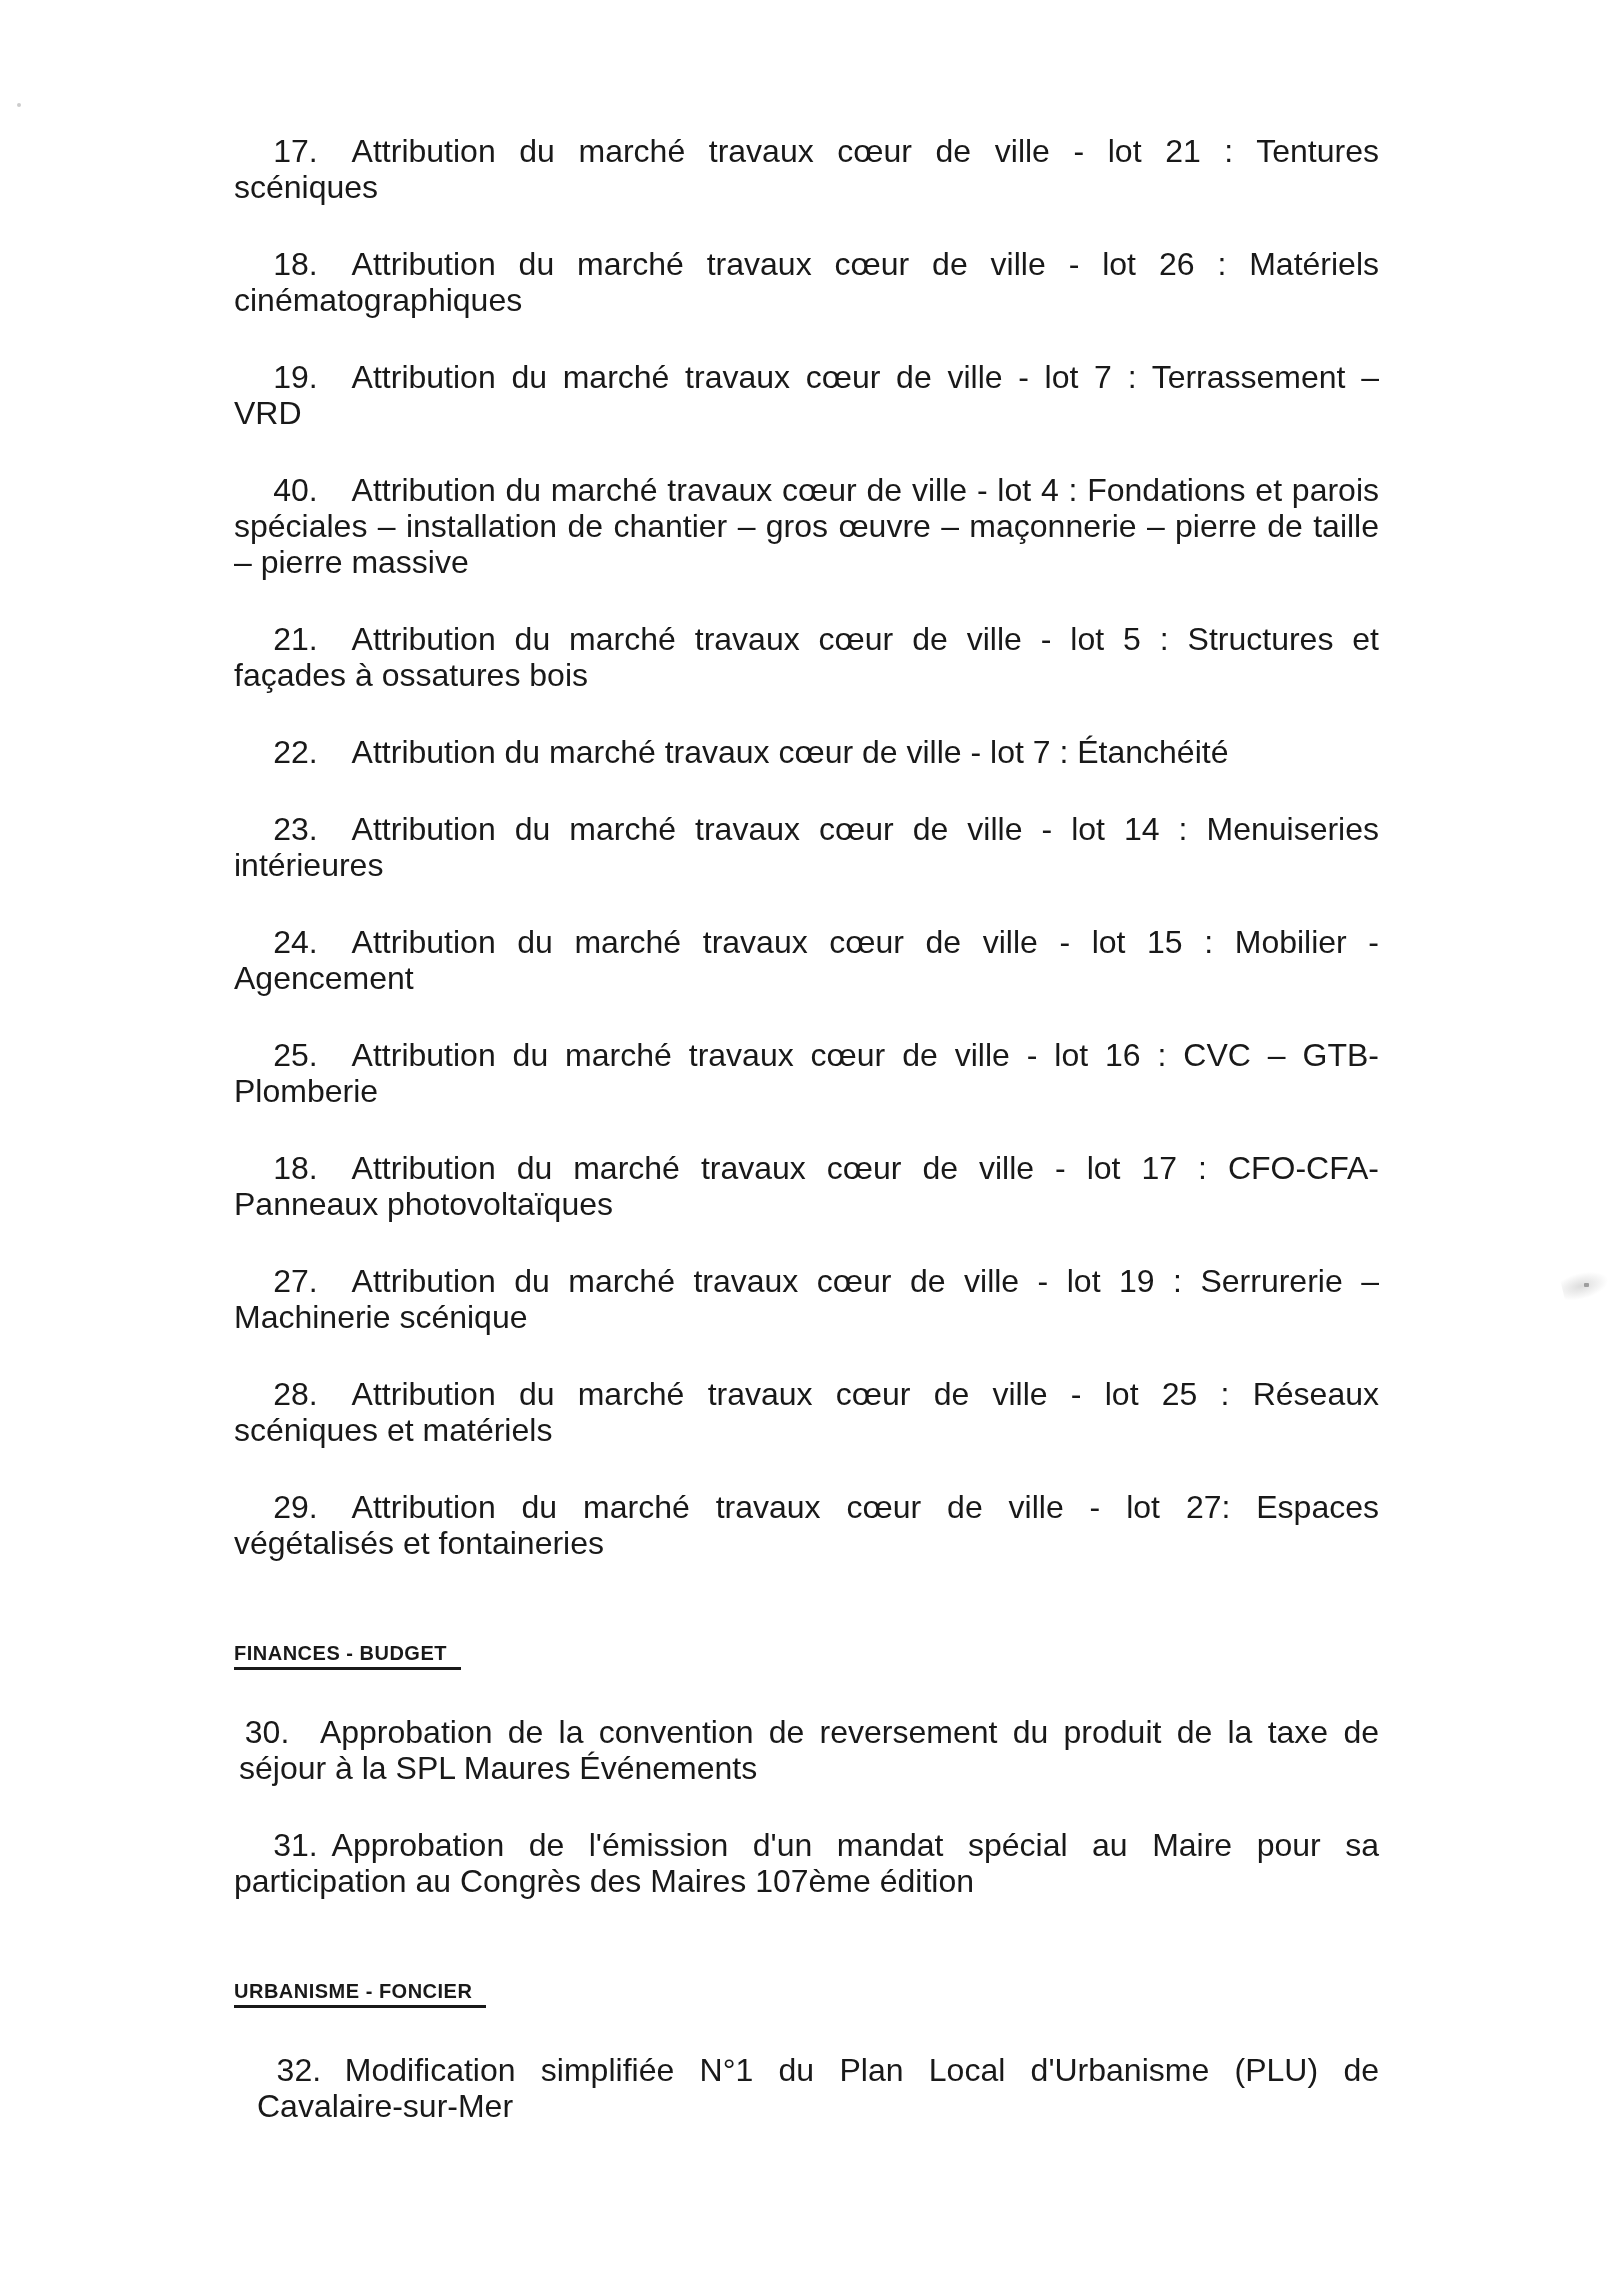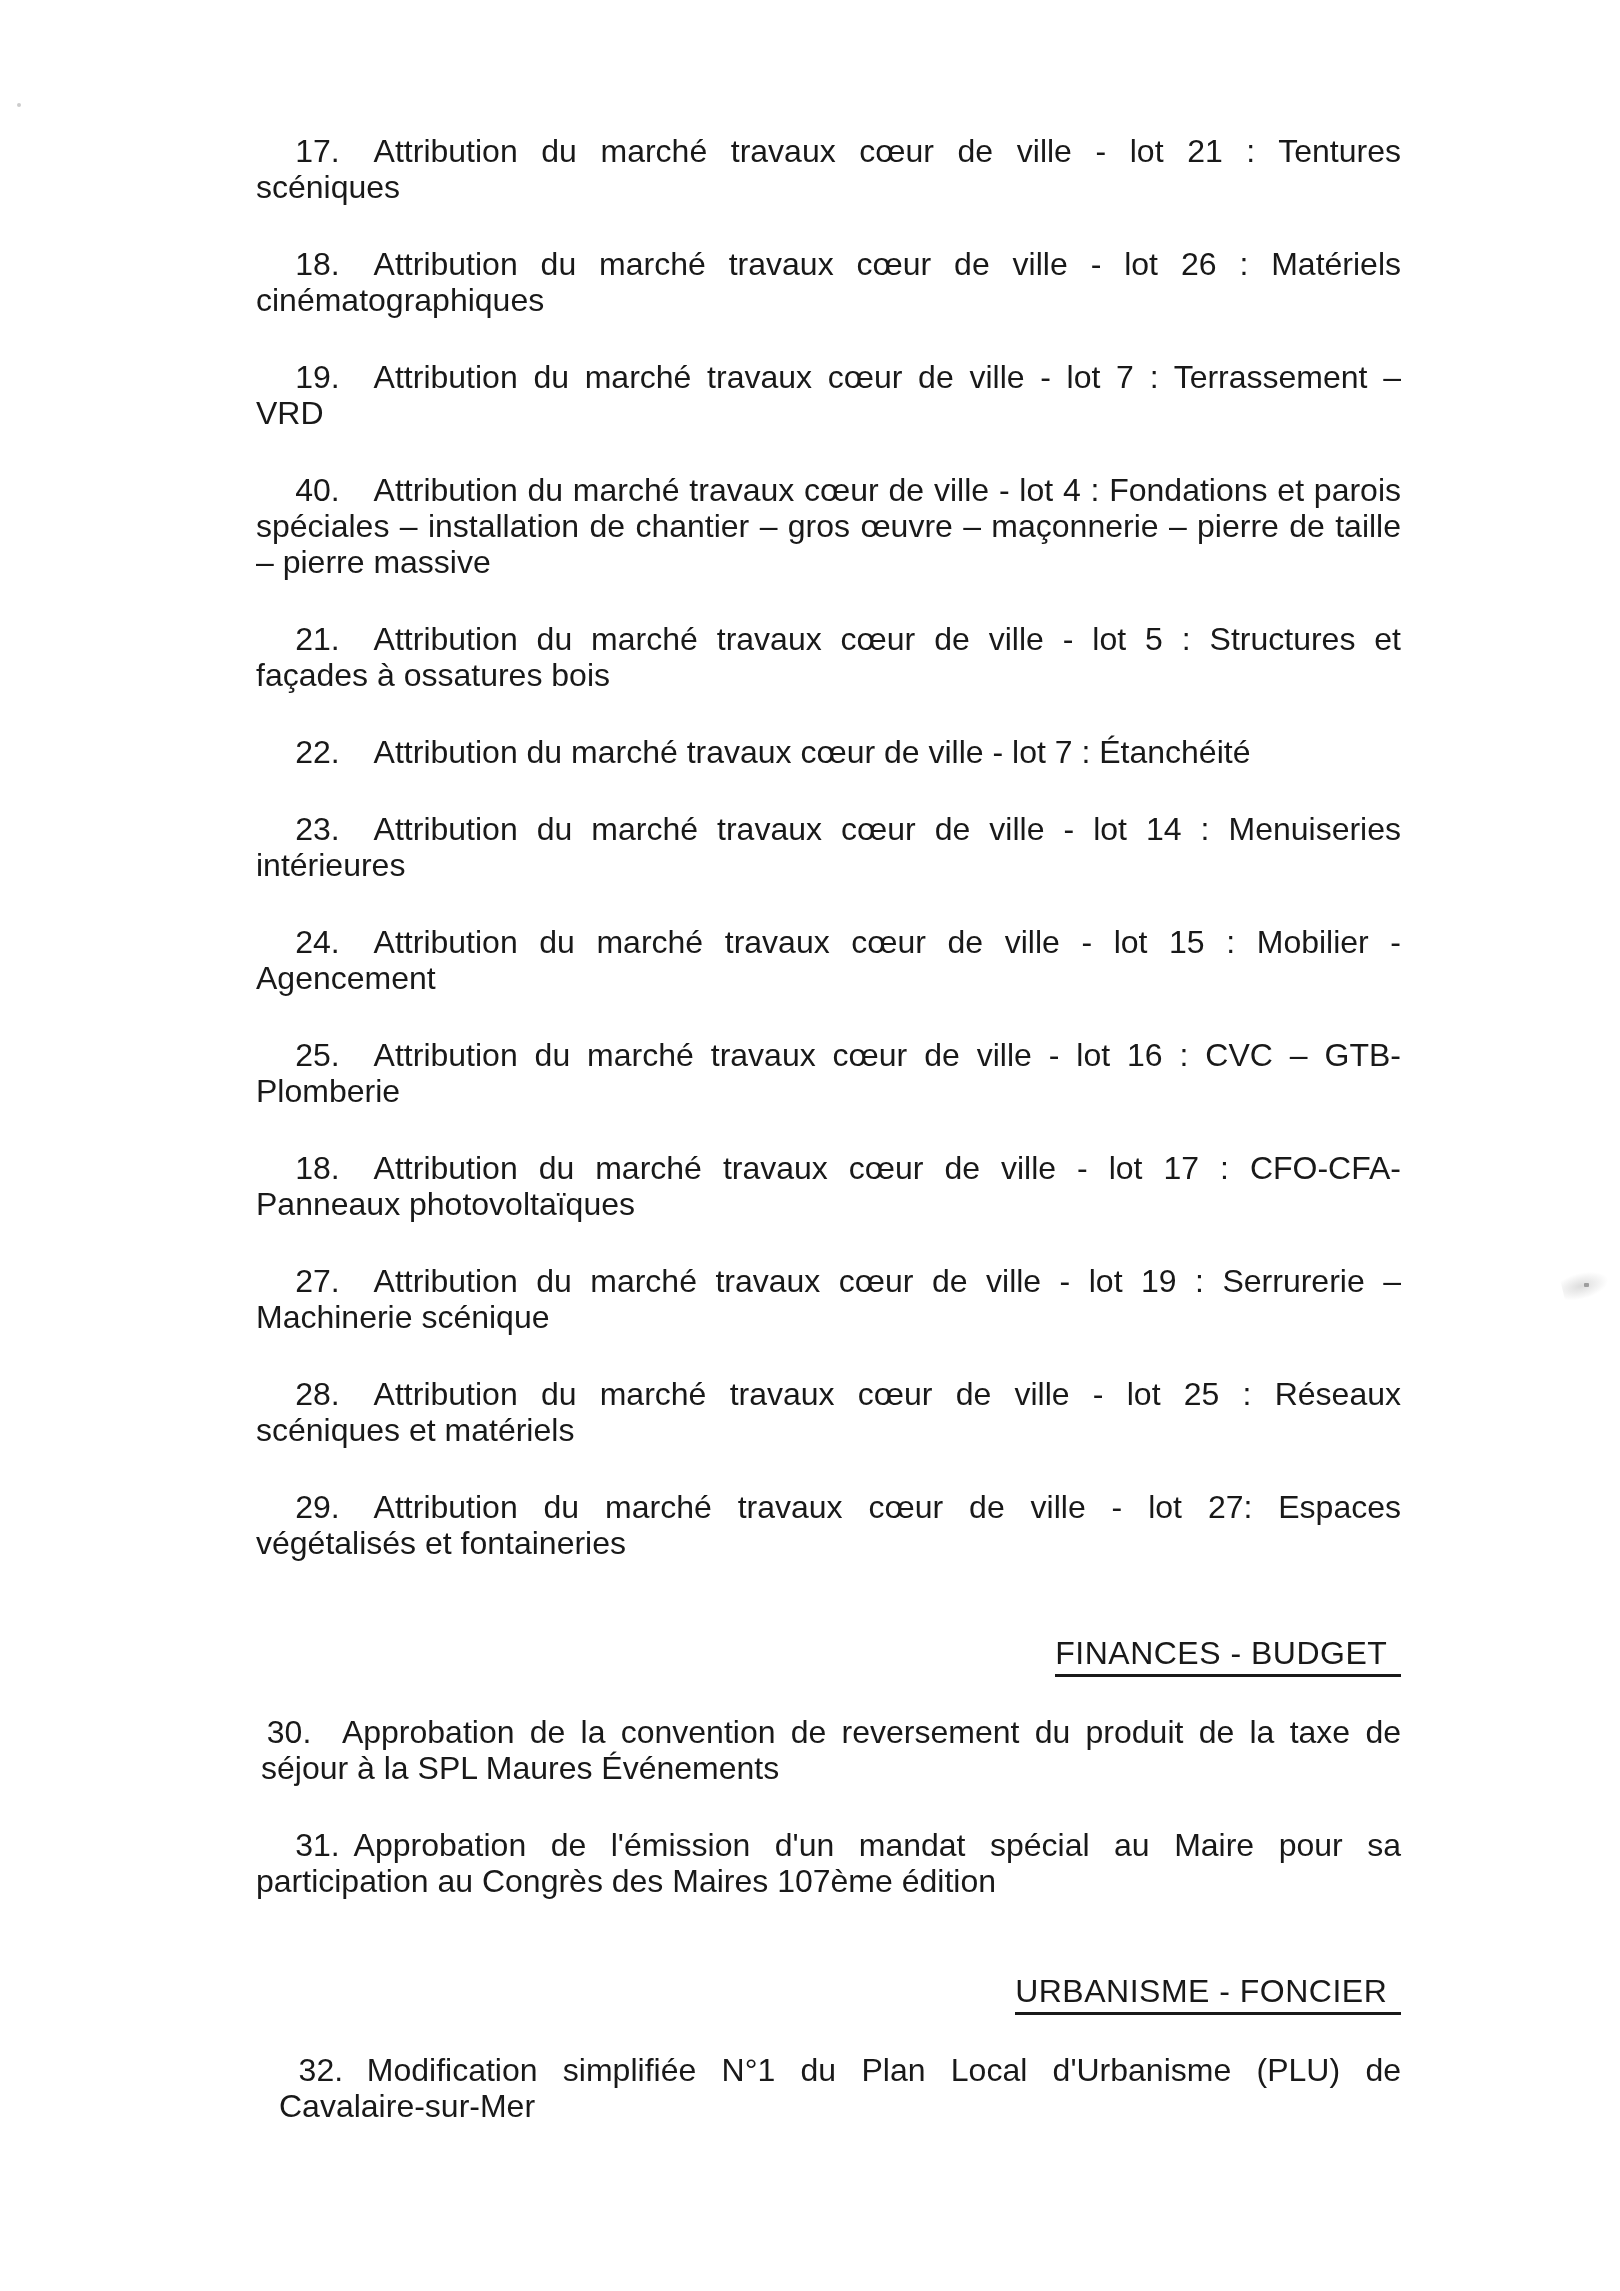--- a/index.html
+++ b/index.html
@@ -14,21 +14,21 @@
     background: #ffffff;
     overflow: hidden;
     font-family: "Liberation Sans", sans-serif;
     font-size: 32px;
     line-height: 36px;
     color: #191919;
     -webkit-font-smoothing: antialiased;
   }
   .content {
     position: absolute;
-    left: 256px;
+    left: 234px;
     top: 133px;
     width: 1145px;
   }
   .item {
     margin: 0 0 41px 0;
     padding: 0;
   }
   .line {
     display: block;
     text-align: justify;
@@ -42,25 +42,24 @@
     width: 98px;
   }
   .tab-narrow .num { width: 78px; }
   .shift16 { margin-left: 5px; }
   .shift16 .line.first { text-indent: 2.9px; }
   .shift8 { margin-left: 23px; }
   .shift8 .line.first { text-indent: 9.8px; }
   .section-heading {
     margin: 74px 0 43px 0;
     padding: 0;
-    font-size: 32px;
+    font-size: 20px;
     line-height: 36px;
-    font-weight: normal;
+    font-weight: bold;
     letter-spacing: 0.5px;
-    text-align: right;
   }
   .section-heading .u {
     border-bottom: 3.9px solid #191919;
     padding: 0 13.7px 2.9px 0;
   }
   
   .smudge {
     position: absolute;
     left: 1562px;
     top: 1272px;

